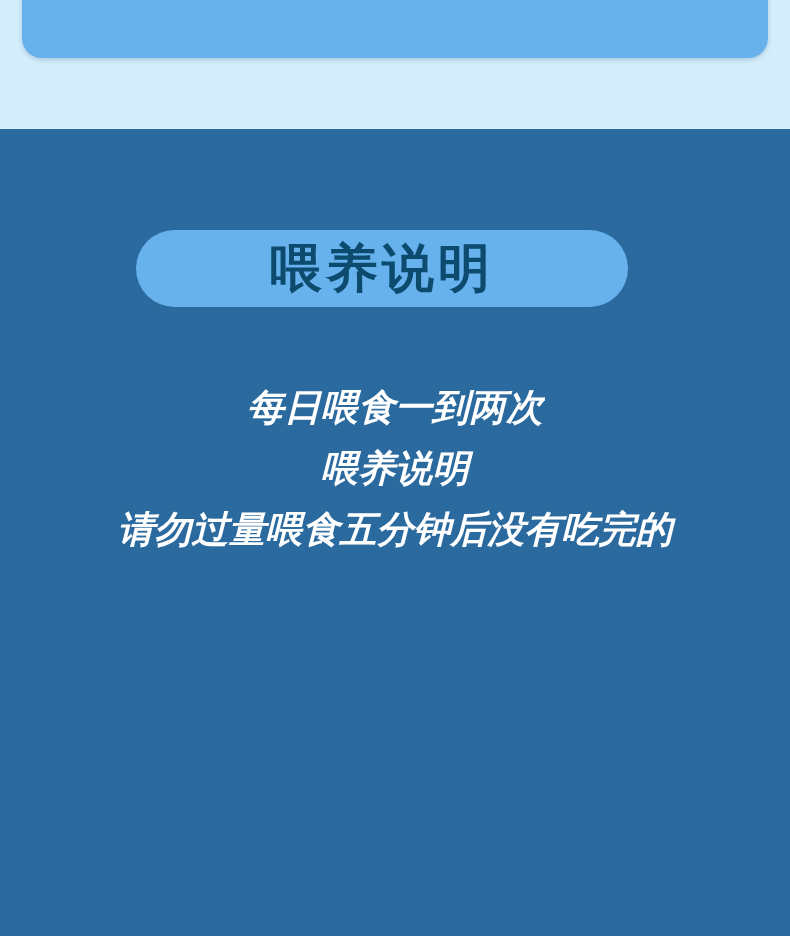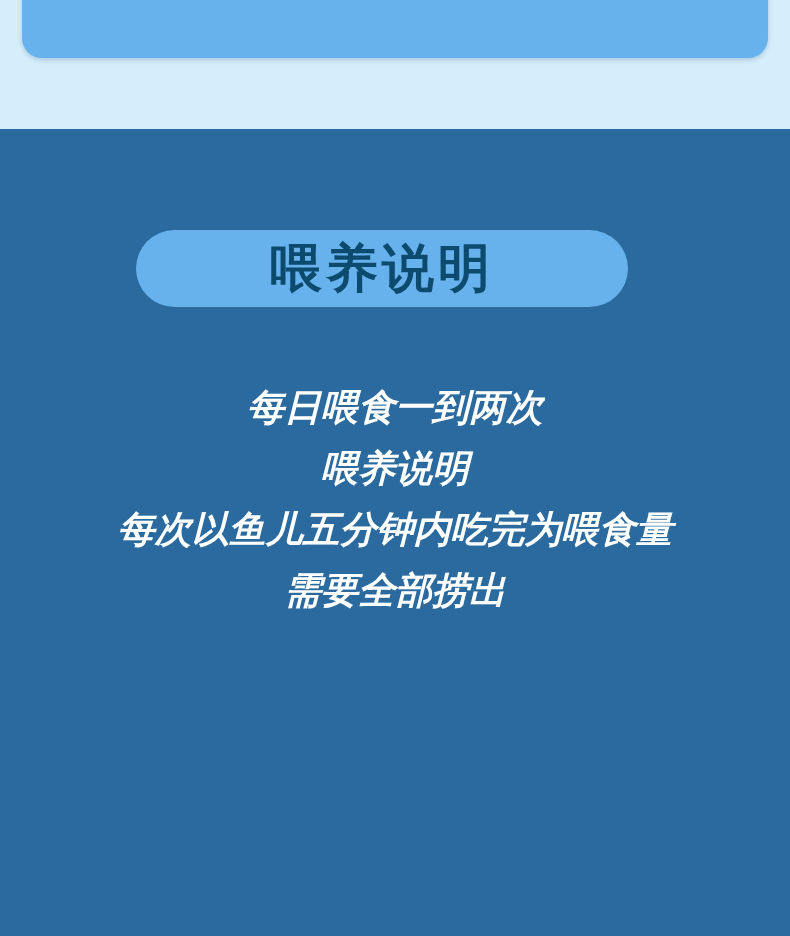--- a/index.html
+++ b/index.html
@@ -106,17 +106,16 @@
   <div class="body-panel">
   </div>
 
   <div class="title-pill">
     <span class="title-text">喂养说明</span>
   </div>
 
   <div class="copy-block">
     <span class="copy-line">每日喂食一到两次</span>
     <span class="copy-line">喂养说明</span>
-    <span class="copy-line">每次以鱼儿五分钟内吃完为喂食量</span>
-    <span class="copy-line">需要全部捞出</span>
+    <span class="copy-line">请勿过量喂食五分钟后没有吃完的</span>
   </div>
 
 </div>
 
 </body></html>

